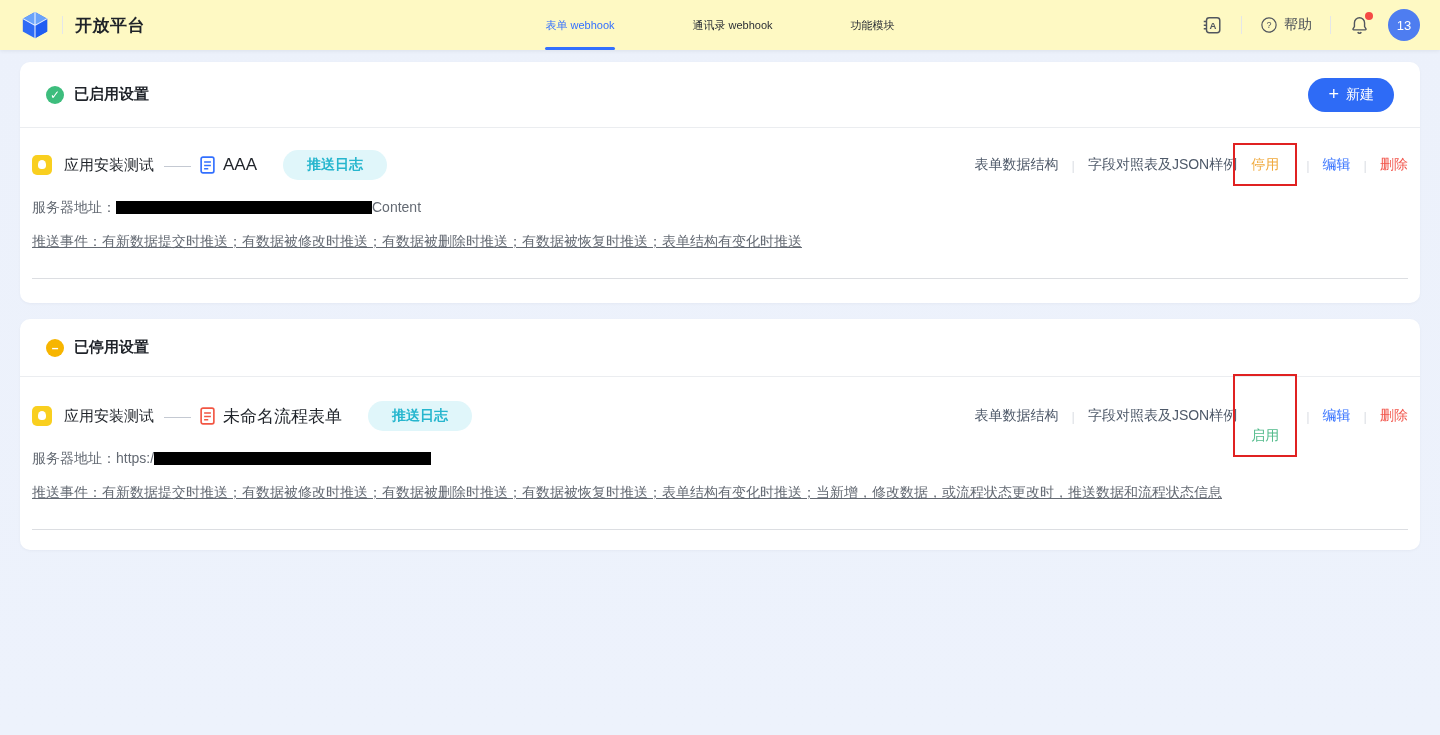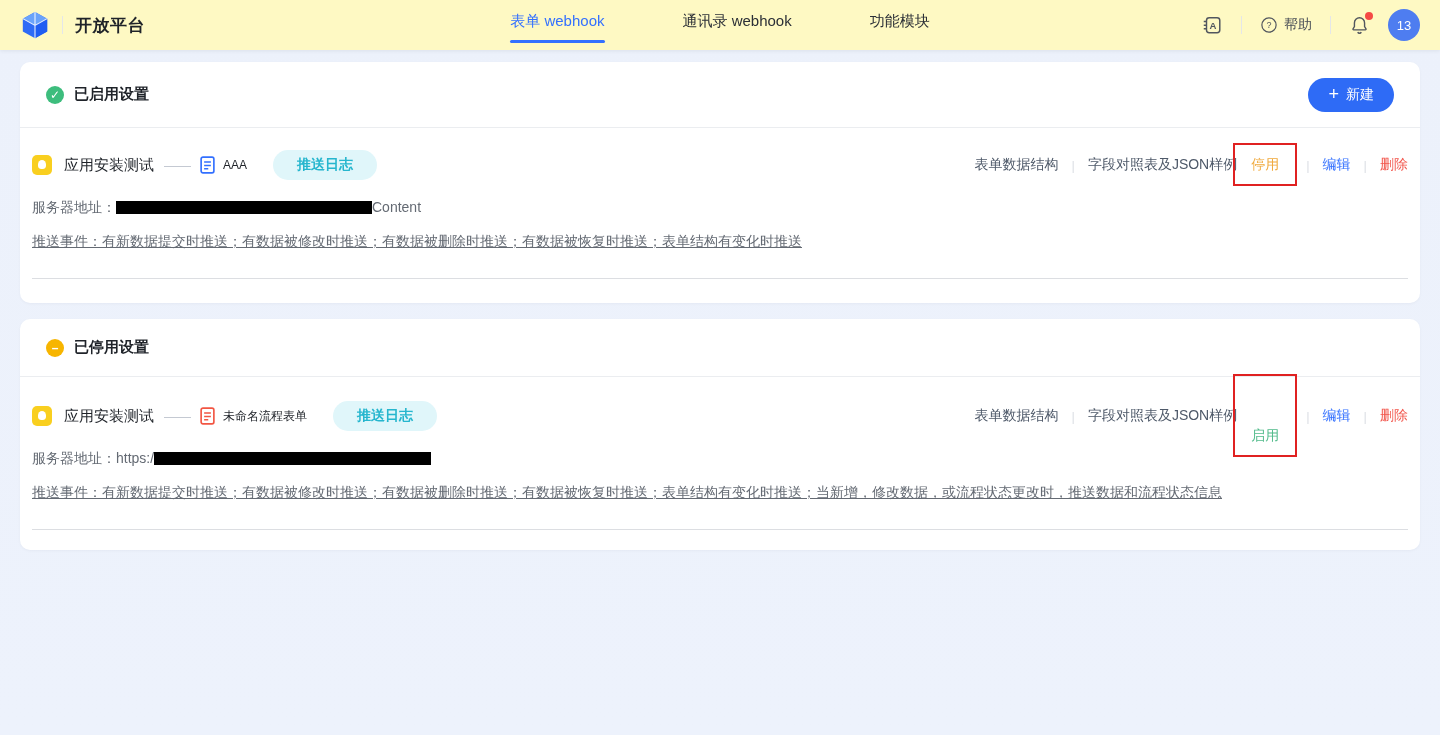--- a/index.html
+++ b/index.html
@@ -18,21 +18,21 @@
     padding:0 20px; z-index:10;
   }
   .nav-left { display:flex; align-items:center; gap:12px; width:330px; }
   .logo-wrap { display:flex; align-items:center; }
   .nav-divider-v { width:1px; height:18px; background:#e4e6e9; }
   .app-title { font-size:17px; font-weight:700; color:#1f2329; letter-spacing:.5px; }
 
   .nav-tabs { flex:1; display:flex; justify-content:center; gap:78px; height:50px; }
   .nav-tab {
     position:relative; display:flex; align-items:center;
-    font-size:15px; color:#2b2f36; cursor:pointer; height:43px;
+    font-size:11px; color:#2b2f36; cursor:pointer; height:50px;
   }
   .nav-tab.active { color:#3370ff; }
   .nav-tab.active::after {
     content:""; position:absolute; left:0; right:0; bottom:0;
     height:3px; background:#3370ff; border-radius:2px;
   }
 
   .nav-right { display:flex; align-items:center; gap:18px; justify-content:flex-end; width:330px; }
   .icon-btn { display:flex; align-items:center; gap:6px; color:#4a4f57; font-size:14px; cursor:pointer; }
   .bell-wrap { position:relative; display:flex; }
@@ -86,21 +86,21 @@
     width:20px; height:20px; border-radius:5px; background:#f9cf1f;
     position:relative; flex:0 0 auto;
   }
   .app-icon::after {
     content:""; position:absolute; left:6px; top:5px; width:8px; height:9px;
     background:#fff; border-radius:50% 50% 42% 42%;
   }
   .entry-app-name { font-size:15px; color:#1f2329; font-weight:500; margin-left:12px; }
   .entry-dash { color:#c4c9d2; margin:0 10px; font-size:14px; letter-spacing:-1px; }
   .doc-icon { margin-right:8px; display:flex; }
-  .entry-form-name { font-size:12px; color:#1f2329; font-weight:500; }
+  .entry-form-name { font-size:17px; color:#1f2329; font-weight:500; }
   .log-badge {
     margin-left:26px; height:30px; padding:0 24px; border-radius:15px;
     background:#e0f6fa; color:#26b6ce; font-size:14px; font-weight:700;
     display:flex; align-items:center; cursor:pointer; border:none; font-family:inherit;
   }
 
   .entry-actions { margin-left:auto; display:flex; align-items:center; font-size:14px; }
   .action-link { cursor:pointer; }
   .link-dark { color:#4e5969; }
   .sep { color:#dcdfe5; margin:0 13px; font-size:13px; }

